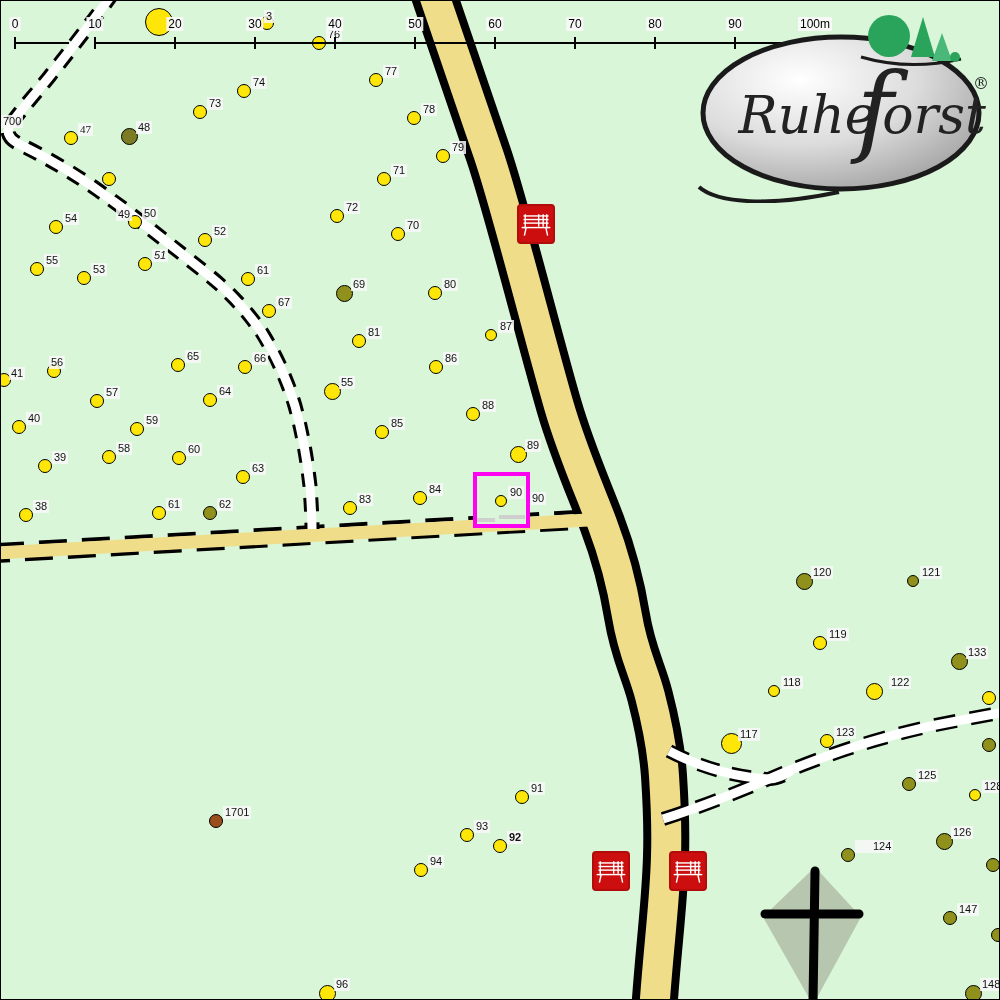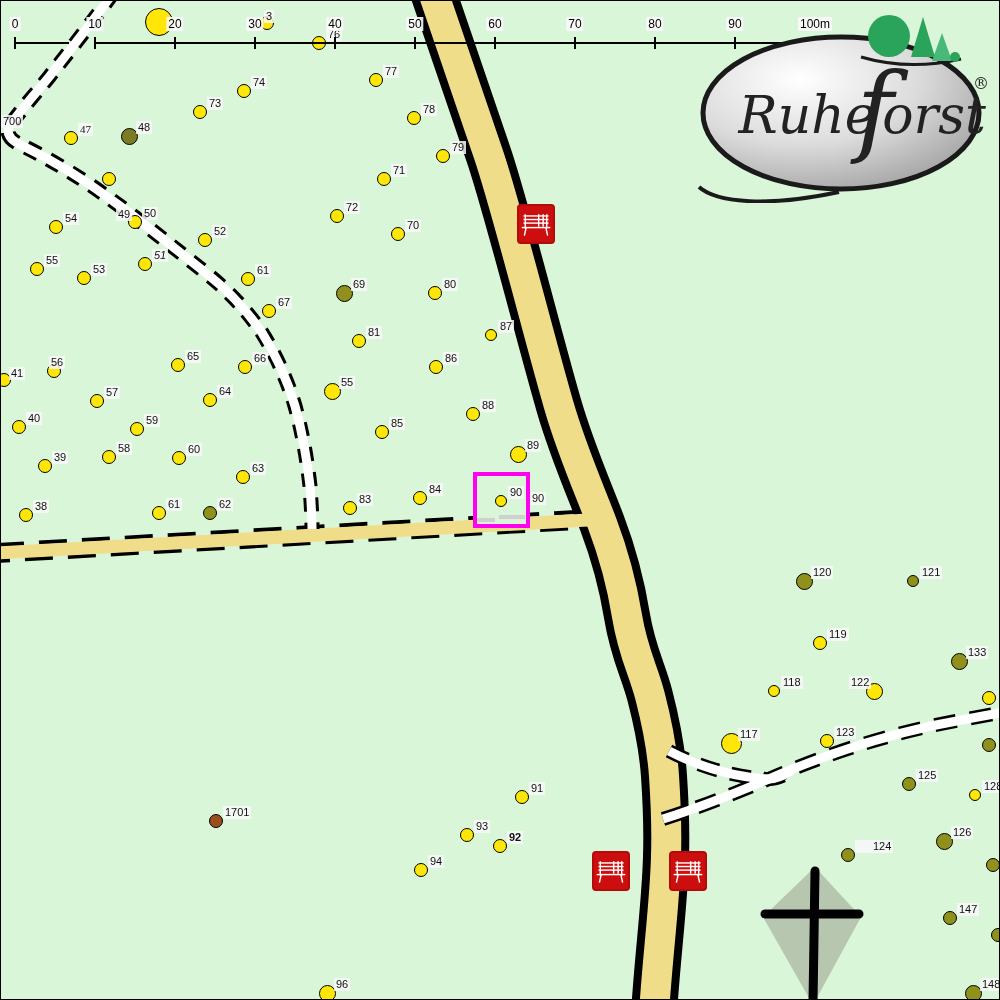--- a/index.html
+++ b/index.html
@@ -191,21 +191,21 @@
       <div class="lbl" style="left: 356px; top: 492px;">83</div>
       <div class="lbl" style="left: 507px; top: 485px;">90</div>
       <div class="lbl" style="left: 32px; top: 499px;">38</div>
       <div class="lbl" style="left: 165px; top: 497px;">61</div>
       <div class="lbl" style="left: 216px; top: 497px;">62</div>
       <div class="lbl" style="left: 810px; top: 565px;">120</div>
       <div class="lbl" style="left: 919px; top: 565px;">121</div>
       <div class="lbl" style="left: 826px; top: 627px;">119</div>
       <div class="lbl" style="left: 965px; top: 645px;">133</div>
       <div class="lbl" style="left: 780px; top: 675px;">118</div>
-      <div class="lbl" style="left: 848px; top: 675px;">122</div>
+      <div class="lbl" style="left: 888px; top: 675px;">122</div>
       <div class="lbl" style="left: 737px; top: 727px;">117</div>
       <div class="lbl" style="left: 833px; top: 725px;">123</div>
       <div class="lbl" style="left: 915px; top: 768px;">125</div>
       <div class="lbl" style="left: 981px; top: 779px;">128</div>
       <div class="lbl" style="left: 950px; top: 825px;">126</div>
       <div class="lbl" style="left: 854px; top: 839px; padding-left: 18px;">124</div>
       <div class="lbl" style="left: 956px; top: 902px;">147</div>
       <div class="lbl" style="left: 979px; top: 977px;">148</div>
       <div class="lbl" style="left: 528px; top: 781px;">91</div>
       <div class="lbl" style="left: 473px; top: 819px;">93</div>

